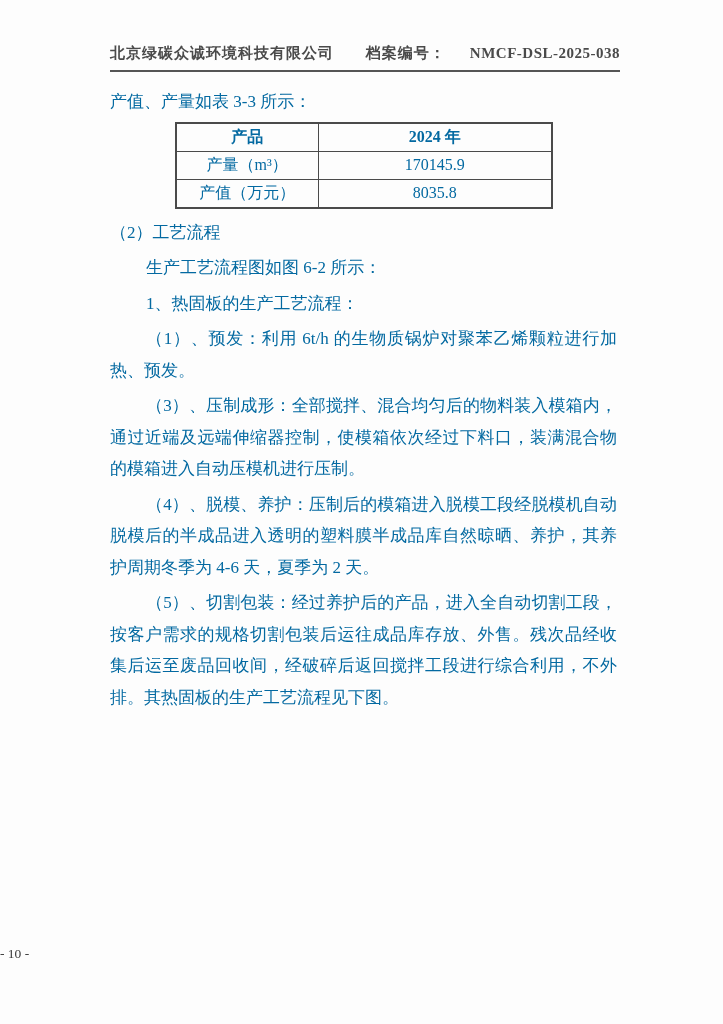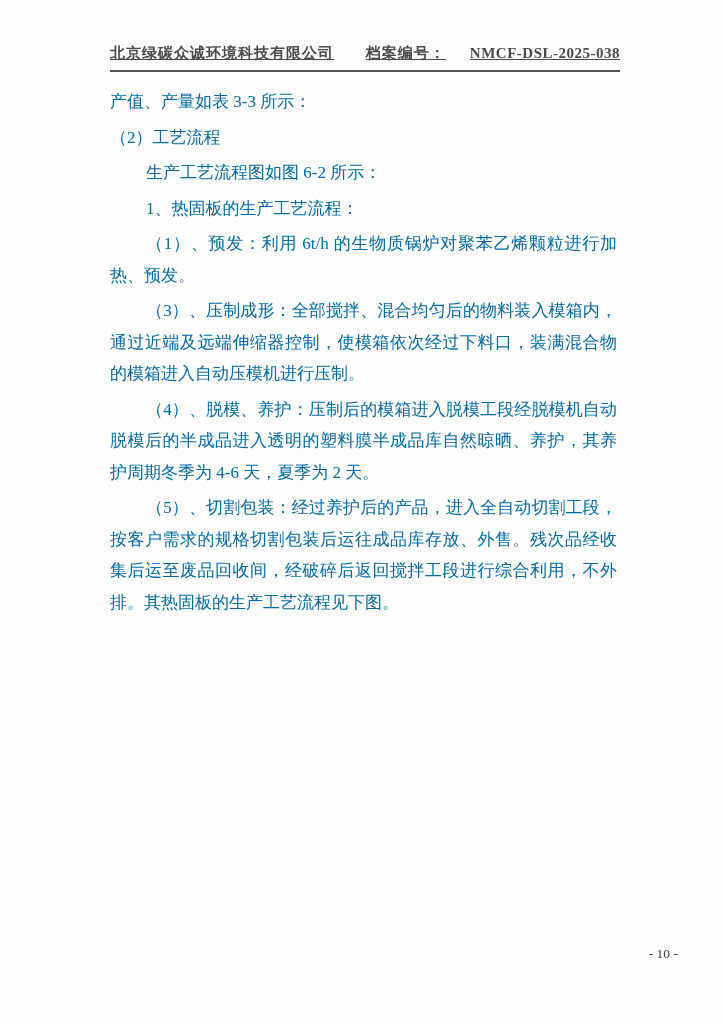--- a/index.html
+++ b/index.html
@@ -24,21 +24,20 @@
     width: 510px;
     display: flex;
     justify-content: space-between;
     align-items: baseline;
     border-bottom: 2px solid #555555;
     padding-bottom: 7px;
     font-size: 15px;
     font-weight: bold;
     color: #4a4a4a;
     letter-spacing: 1px;
-    text-decoration: underline;
   }
   .doc-header .archive {
     white-space: nowrap;
   }
   .doc-header .archive-number {
     margin-left: 24px;
     letter-spacing: 0.5px;
   }
   
   .content {
@@ -84,21 +83,21 @@
     font-weight: bold;
   }
   table.data-table col.c1 { width: 38%; }
   table.data-table col.c2 { width: 62%; }
   
   .doc-footer {
     position: absolute;
     top: 946px;
     left: 0;
     width: 678px;
-    text-align: right;
+    text-align: left;
     font-size: 13.5px;
     color: #3a3a3a;
   }
 </style>
 </head>
 <body>
 
 <div class="page">
 
   <div class="doc-header">
@@ -106,20 +105,42 @@
     <span class="archive">
       <span>档案编号：</span><span class="archive-number">NMCF-DSL-2025-038</span>
     </span>
   </div>
 
   <div class="content">
 
     <p>产值、产量如表 3-3 所示：</p>
 
 
+    <table class="data-table">
+      <colgroup>
+          <col class="c1">
+          <col class="c2">
+        </colgroup>
+      <thead>
+        <tr>
+          <th>产品</th>
+          <th>2024 年</th>
+        </tr>
+      </thead>
+      <tbody>
+        <tr>
+          <td>产量（m³）</td>
+          <td>170145.9</td>
+        </tr>
+        <tr>
+          <td>产值（万元）</td>
+          <td>8035.8</td>
+        </tr>
+      </tbody>
+    </table>
 
     <p>（2）工艺流程</p>
     <p class="indent">生产工艺流程图如图 6-2 所示：</p>
     <p class="indent">1、热固板的生产工艺流程：</p>
     <p class="indent">（1）、预发：利用 6t/h 的生物质锅炉对聚苯乙烯颗粒进行加热、预发。</p>
     <p class="indent">（3）、压制成形：全部搅拌、混合均匀后的物料装入模箱内，通过近端及远端伸缩器控制，使模箱依次经过下料口，装满混合物的模箱进入自动压模机进行压制。</p>
     <p class="indent">（4）、脱模、养护：压制后的模箱进入脱模工段经脱模机自动脱模后的半成品进入透明的塑料膜半成品库自然晾晒、养护，其养护周期冬季为 4-6 天，夏季为 2 天。</p>
     <p class="indent">（5）、切割包装：经过养护后的产品，进入全自动切割工段，按客户需求的规格切割包装后运往成品库存放、外售。残次品经收集后运至废品回收间，经破碎后返回搅拌工段进行综合利用，不外排。其热固板的生产工艺流程见下图。</p>
 
   </div>

